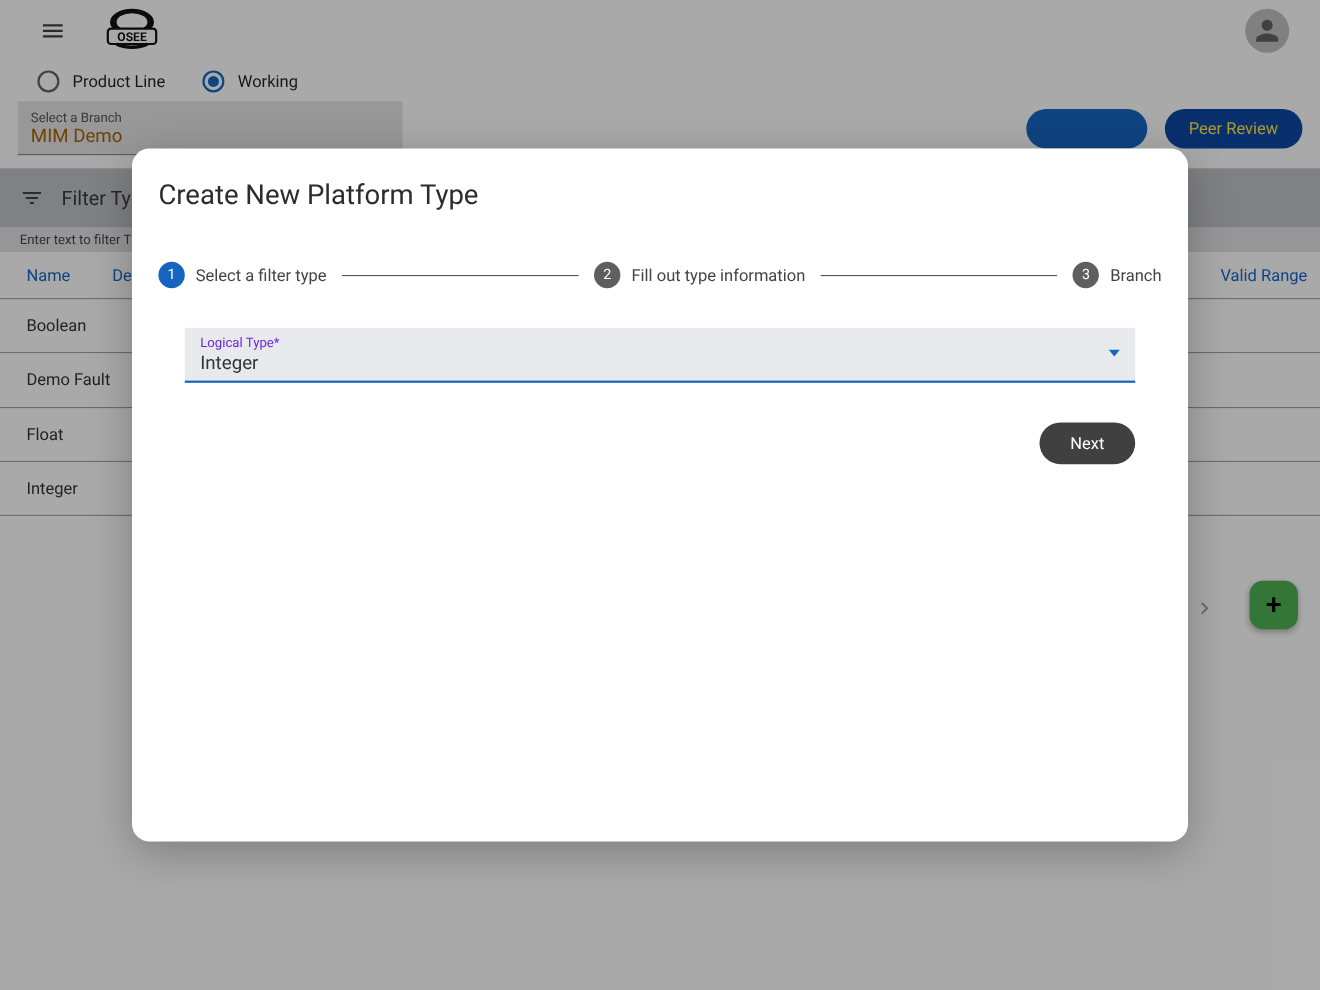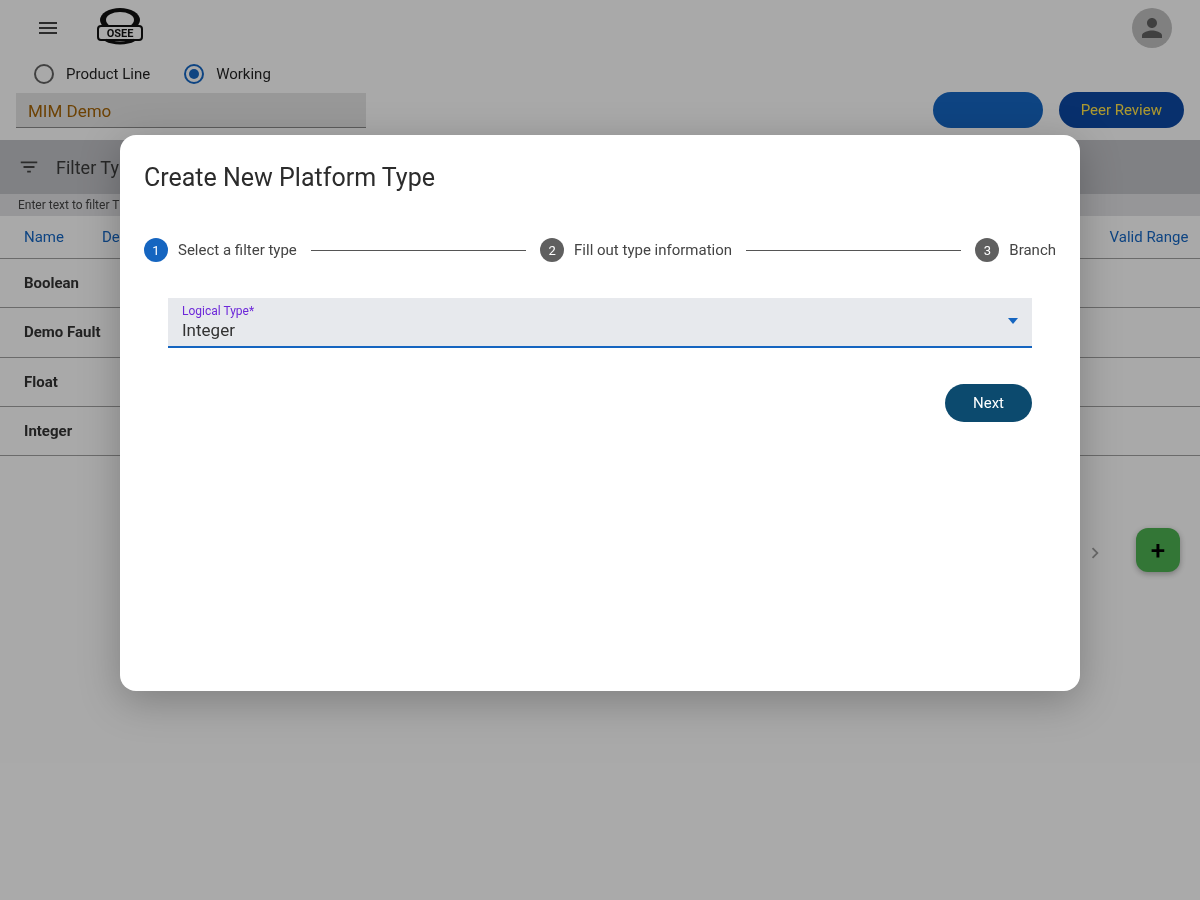--- a/index.html
+++ b/index.html
@@ -34,43 +34,43 @@
 
   .filter-hint { background:#dddee1; font-size:12px; color:#444; padding:4px 18px; }
 
   .table-head { display:flex; padding: 12px 24px; color:#1565c0; font-size:15px; }
   .col-name { width: 78px; }
   .col-desc { width: 80px; }
   .col-valid { position:absolute; right:11px; text-align:center; width:80px; }
 
   .row { border-top:1px solid #9e9e9e; padding: 14px 24px; font-size:15px; color:#333; }
   .row.last { border-bottom:1px solid #9e9e9e; }
-  .row .cell-name { width: 80px; display:inline-block; line-height:1.35;font-weight:bold; }
+  .row .cell-name { width: 80px; display:inline-block; line-height:1.35; }
 
   .pager-right { position:absolute; right:90px; top:538px; width:30px; height:30px; display:flex; align-items:center; justify-content:center; color:#888; }
   .fab { position:absolute; right:20px; top:528px; width:44px; height:44px; border-radius:12px; background:#4caf50; display:flex; align-items:center; justify-content:center; color:#000; font-size:26px; font-weight:500; box-shadow:0 2px 6px rgba(0,0,0,0.3); cursor:pointer; }
 
   
   .scrim { position:absolute; inset:0; background:rgba(0,0,0,0.32); }
-  .dialog { position:absolute; left:120px; top:135px; width:960px; height:556px; background:#fff; border-radius:16px; padding: 28px 24px 24px 24px; box-shadow:0 10px 40px rgba(0,0,0,0.25); }
+  .dialog { position:absolute; left:120px; top:135px; width:960px; height:630px; background:#fff; border-radius:16px; padding: 28px 24px 24px 24px; box-shadow:0 10px 40px rgba(0,0,0,0.25); }
   .dialog h1 { font-size:25px; font-weight:400; color:#2c2c2c; margin-bottom: 46px; }
 
   .stepper { display:flex; align-items:center; padding: 0 0 36px 0; }
   .step { display:flex; align-items:center; gap:10px; font-size:15px; color:#444; }
   .step .num { width:24px; height:24px; border-radius:12px; background:#5f5f5f; color:#fff; display:flex; align-items:center; justify-content:center; font-size:13px; }
   .step.active .num { background:#1565c0; }
   .step-line { flex:1; height:1px; background:#555; margin: 0 14px; }
 
   .field { margin: 0 24px; background:#e7e9ed; border-bottom:2px solid #1565c0; padding:6px 14px 6px 14px; position:relative; }
   .field .flabel { font-size:12px; color:#6d28d9; }
   .field .fval { font-size:17px; color:#333; padding-top:2px; }
   .field .caret { position:absolute; right:14px; top:20px; width:0; height:0; border-left:5px solid transparent; border-right:5px solid transparent; border-top:6px solid #1565c0; }
 
   .dialog-actions { display:flex; justify-content:flex-end; padding: 36px 24px 0 0; }
-  .next-btn { border:none; background:#0c4a6e; color:#fff; border-radius:22px; padding:10px 28px; font-size:15px; cursor:pointer; }
+  .next-btn { border:none; background:#404040; color:#fff; border-radius:22px; padding:10px 28px; font-size:15px; cursor:pointer; }
 </style>
 </head>
 <body>
 
 <div class="topbar">
   <div class="menu-btn">
     <svg width="24" height="24" viewBox="0 0 24 24">
         <path d="M3 18h18v-2H3v2zm0-5h18v-2H3v2zm0-7v2h18V6H3z"></path>
       </svg>
   </div>
@@ -97,20 +97,21 @@
     <span>Product Line</span>
   </label>
   <label class="radio-wrap">
     <span class="radio checked"></span>
     <span>Working</span>
   </label>
 </div>
 
 <div class="branch-row">
   <div class="branch-select">
+    <div class="lbl">Select a Branch</div>
     <div class="val">MIM Demo</div>
   </div>
   <div class="branch-spacer"></div>
   <button class="pill-btn primary" style="width:110px; height:36px;"></button>
   <button class="pill-btn dark">Peer Review</button>
 </div>
 
 <div class="filter-bar">
   <svg width="22" height="22" viewBox="0 0 24 24">
       <path d="M10 18h4v-2h-4v2zM3 6v2h18V6H3zm3 7h12v-2H6v2z"></path>

